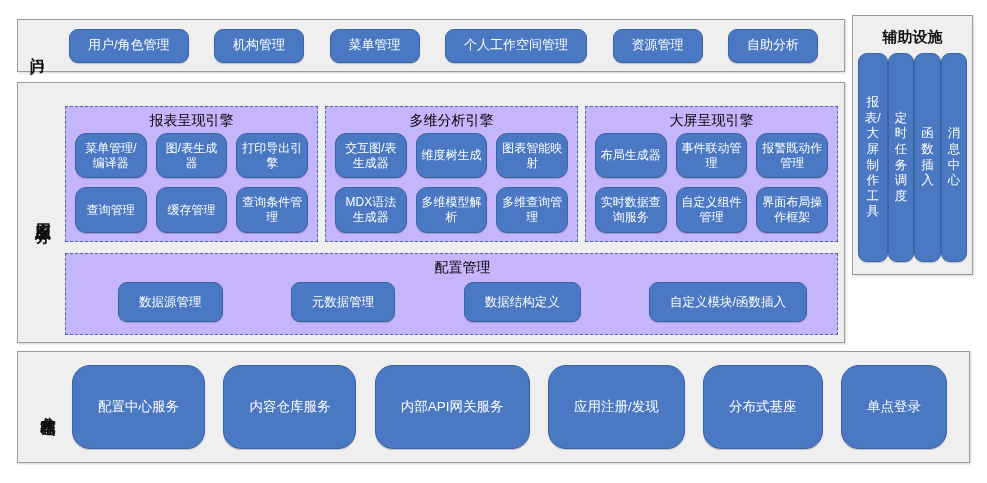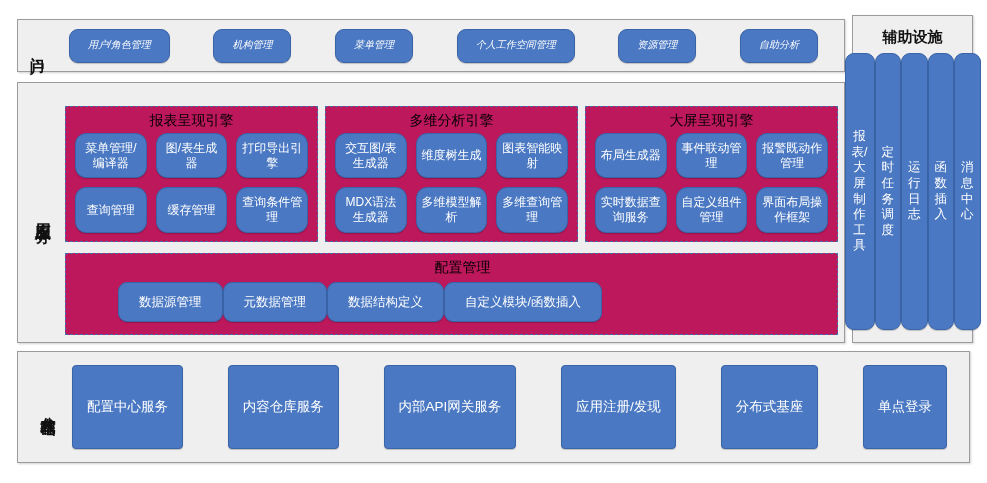--- a/index.html
+++ b/index.html
@@ -55,44 +55,43 @@
   .portal-row {
     flex: 1;
     display: flex;
     justify-content: space-between;
     align-items: center;
   }
   .portal-row .btn {
     height: 34px;
     border-radius: 9px;
     padding: 0 18px;
-    font-size: 10px;
-    white-space: nowrap;
-    font-style: italic;
+    font-size: 13px;
+    white-space: nowrap;
   }
   
   .app {
     left: 17px; top: 82px; width: 828px; height: 261px;
     padding: 0 6px 0 9px;
   }
   .app .vlabel { width: 24px; margin-right: 14px; }
   .app-content {
     flex: 1;
     display: flex;
     flex-direction: column;
     padding-top: 23px;
     padding-bottom: 7px;
   }
   .engines {
     display: flex;
     gap: 7px;
     height: 137px;
   }
   .group {
-    background: #be185d;
+    background: #c4b5fd;
     border: 1.5px dashed #4a6da8;
     display: flex;
     flex-direction: column;
   }
   .engines .group { flex: 1; padding: 3px 9px 8px; }
   .group-title {
     text-align: center;
     font-size: 14px;
     color: #000;
     padding: 2px 0 3px;
@@ -111,20 +110,21 @@
     padding: 2px 4px;
   }
   .config {
     margin-top: 11px;
     height: 83px;
     padding: 3px 30px 9px 52px;
   }
   .config-row {
     flex: 1;
     display: flex;
+    justify-content: space-between;
     align-items: center;
   }
   .config-row .btn {
     height: 40px;
     border-radius: 9px;
     padding: 0 20px;
     font-size: 12.5px;
     white-space: nowrap;
   }
   
@@ -135,28 +135,28 @@
   }
   .dist .vlabel { width: 28px; margin-right: 16px; font-size: 15px; letter-spacing: 1px; }
   .dist-row {
     flex: 1;
     display: flex;
     justify-content: space-between;
     align-items: center;
   }
   .dist-row .btn {
     height: 84px;
-    border-radius: 4px;
-    padding: 0 14px;
+    border-radius: 18px;
+    padding: 0 25px;
     font-size: 13.5px;
     white-space: nowrap;
   }
   
   .aux {
-    left: 852px; top: 15px; width: 121px; height: 328px;
+    left: 852px; top: 15px; width: 121px; height: 260px;
     flex-direction: column;
     padding: 8px 9px 12px;
   }
   .aux-title {
     text-align: center;
     font-weight: 700;
     font-size: 15px;
     color: #111;
     padding: 4px 0 6px;
   }
@@ -255,19 +255,18 @@
       <button class="btn">分布式基座</button>
       <button class="btn">单点登录</button>
     </div>
   </section>
 
   <section class="panel aux">
     <div class="aux-title">辅助设施</div>
     <div class="aux-col">
       <button class="btn tall">报表/大屏制作工具</button>
       <button class="btn">定时任务调度</button>
-      <button class="btn">运行日志</button>
       <button class="btn">函数插入</button>
       <button class="btn">消息中心</button>
     </div>
   </section>
 
 </div>
 
 </body></html>

